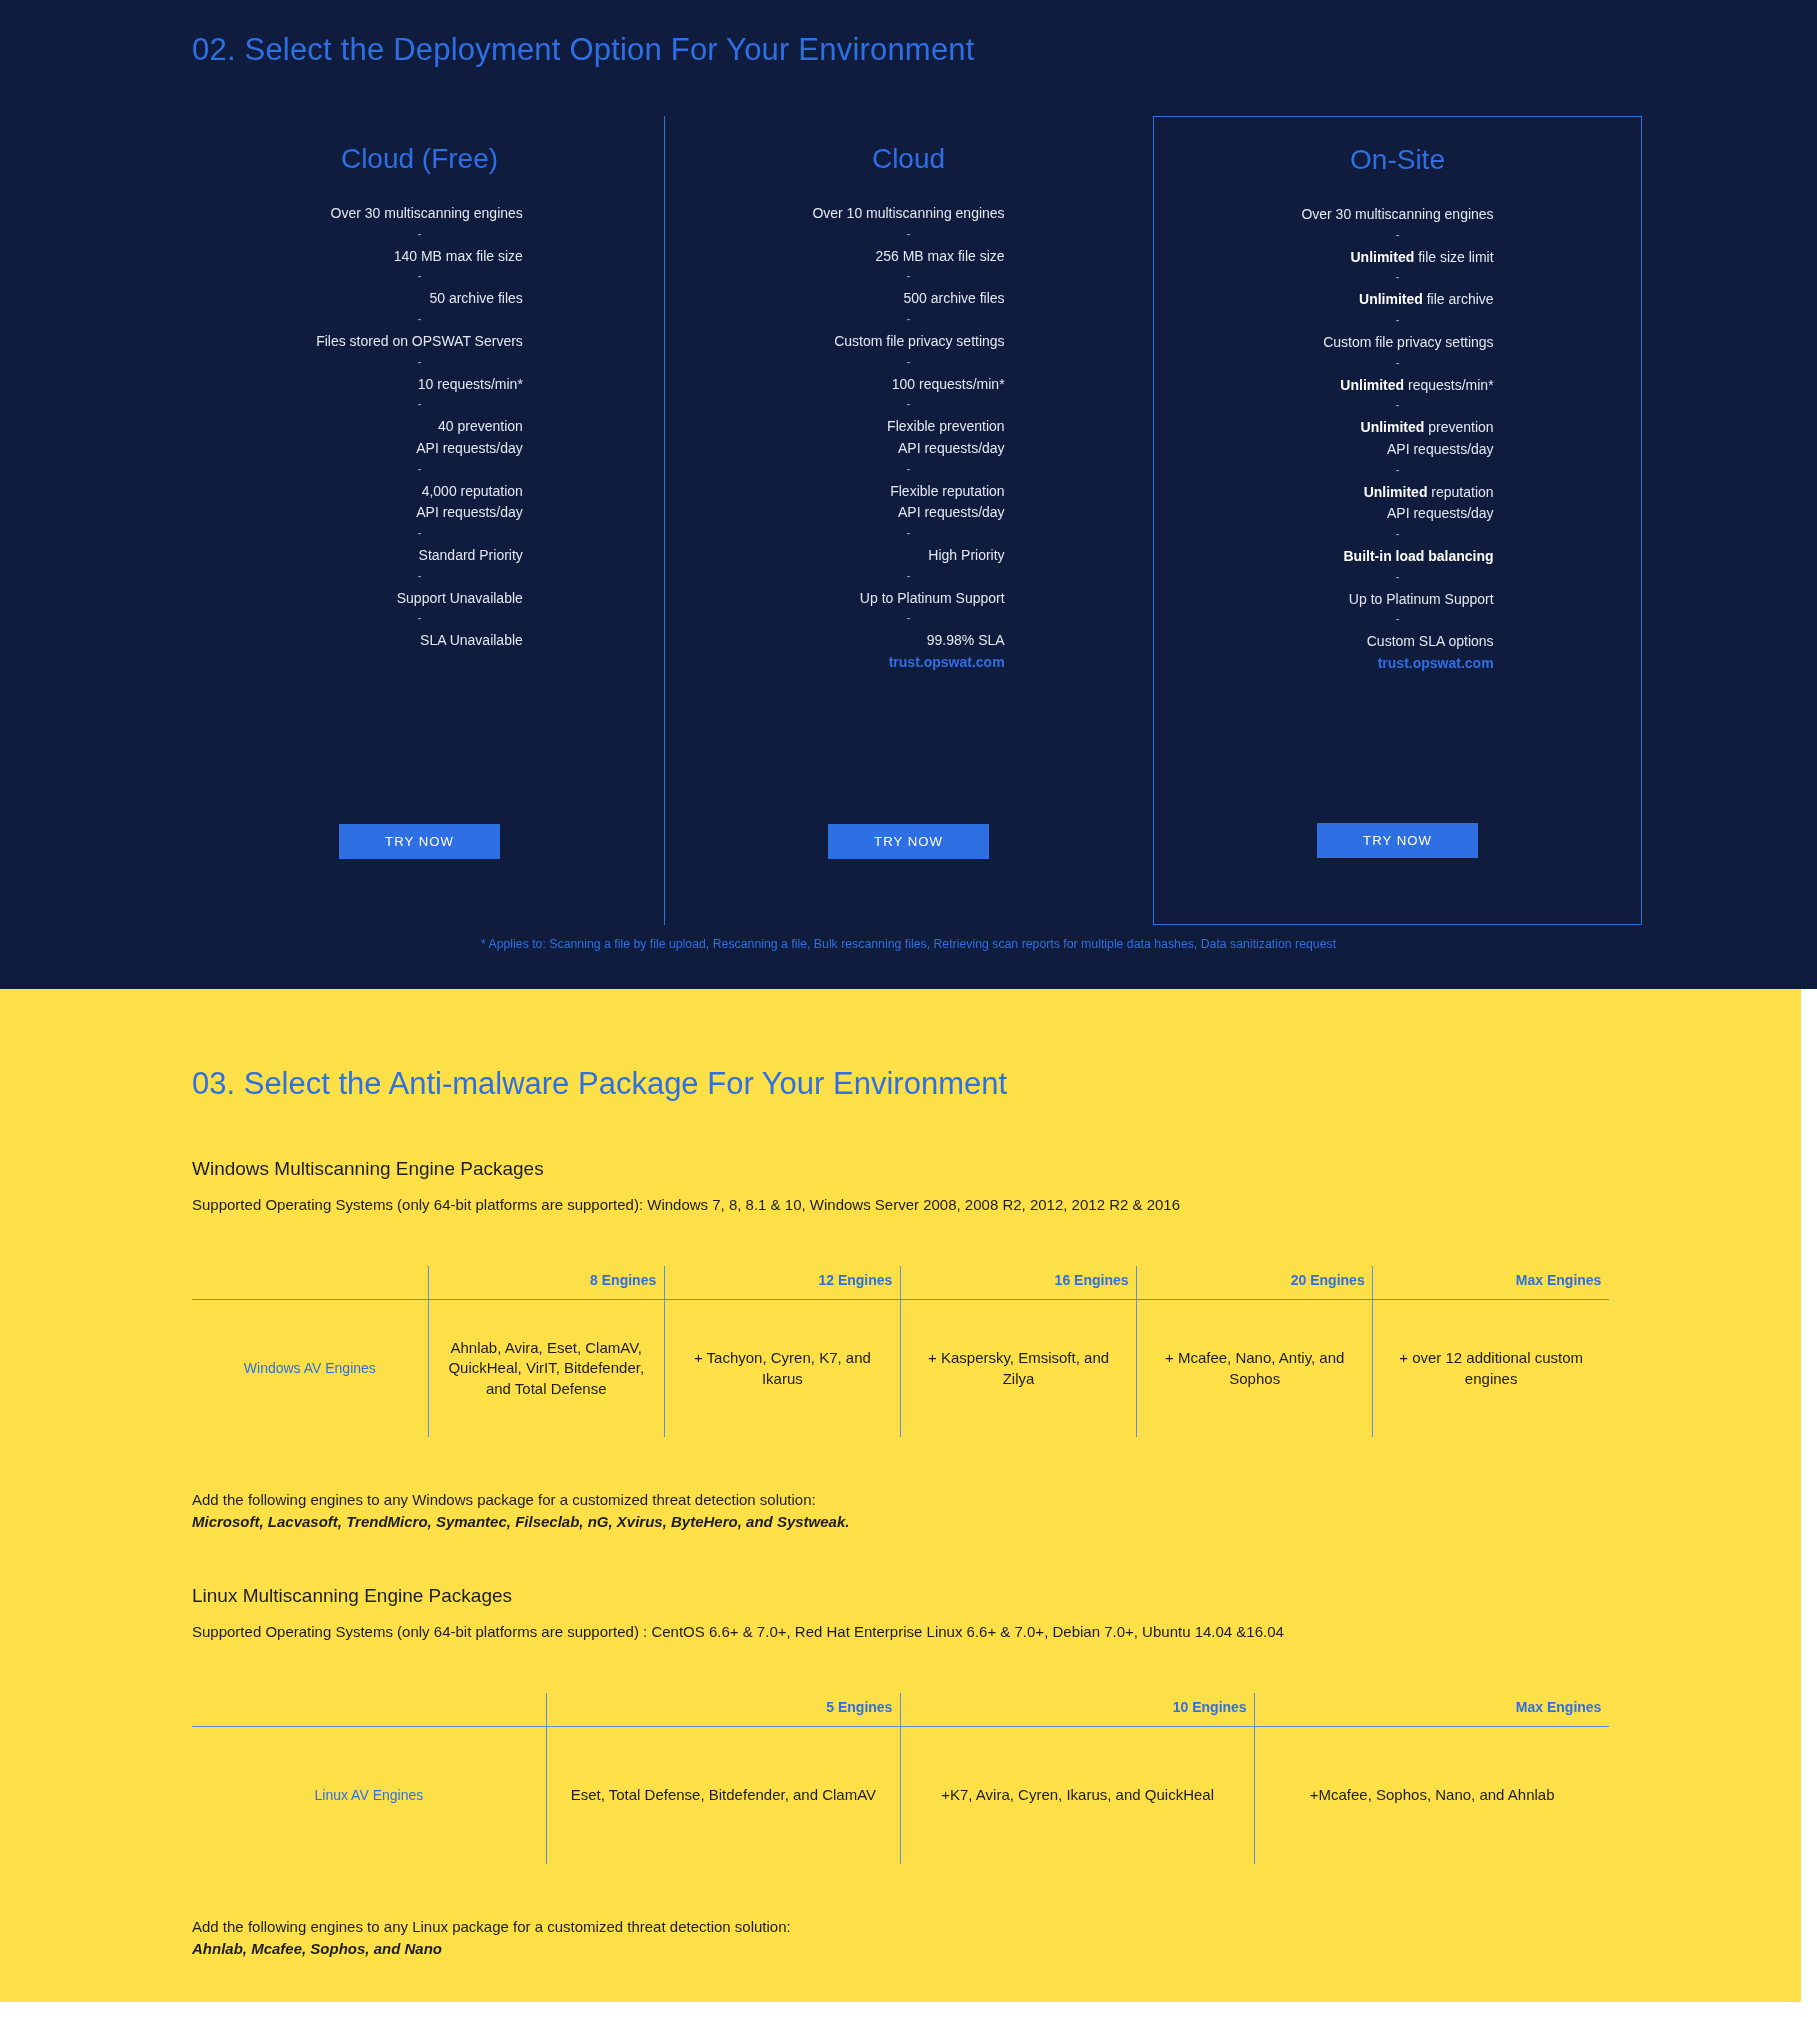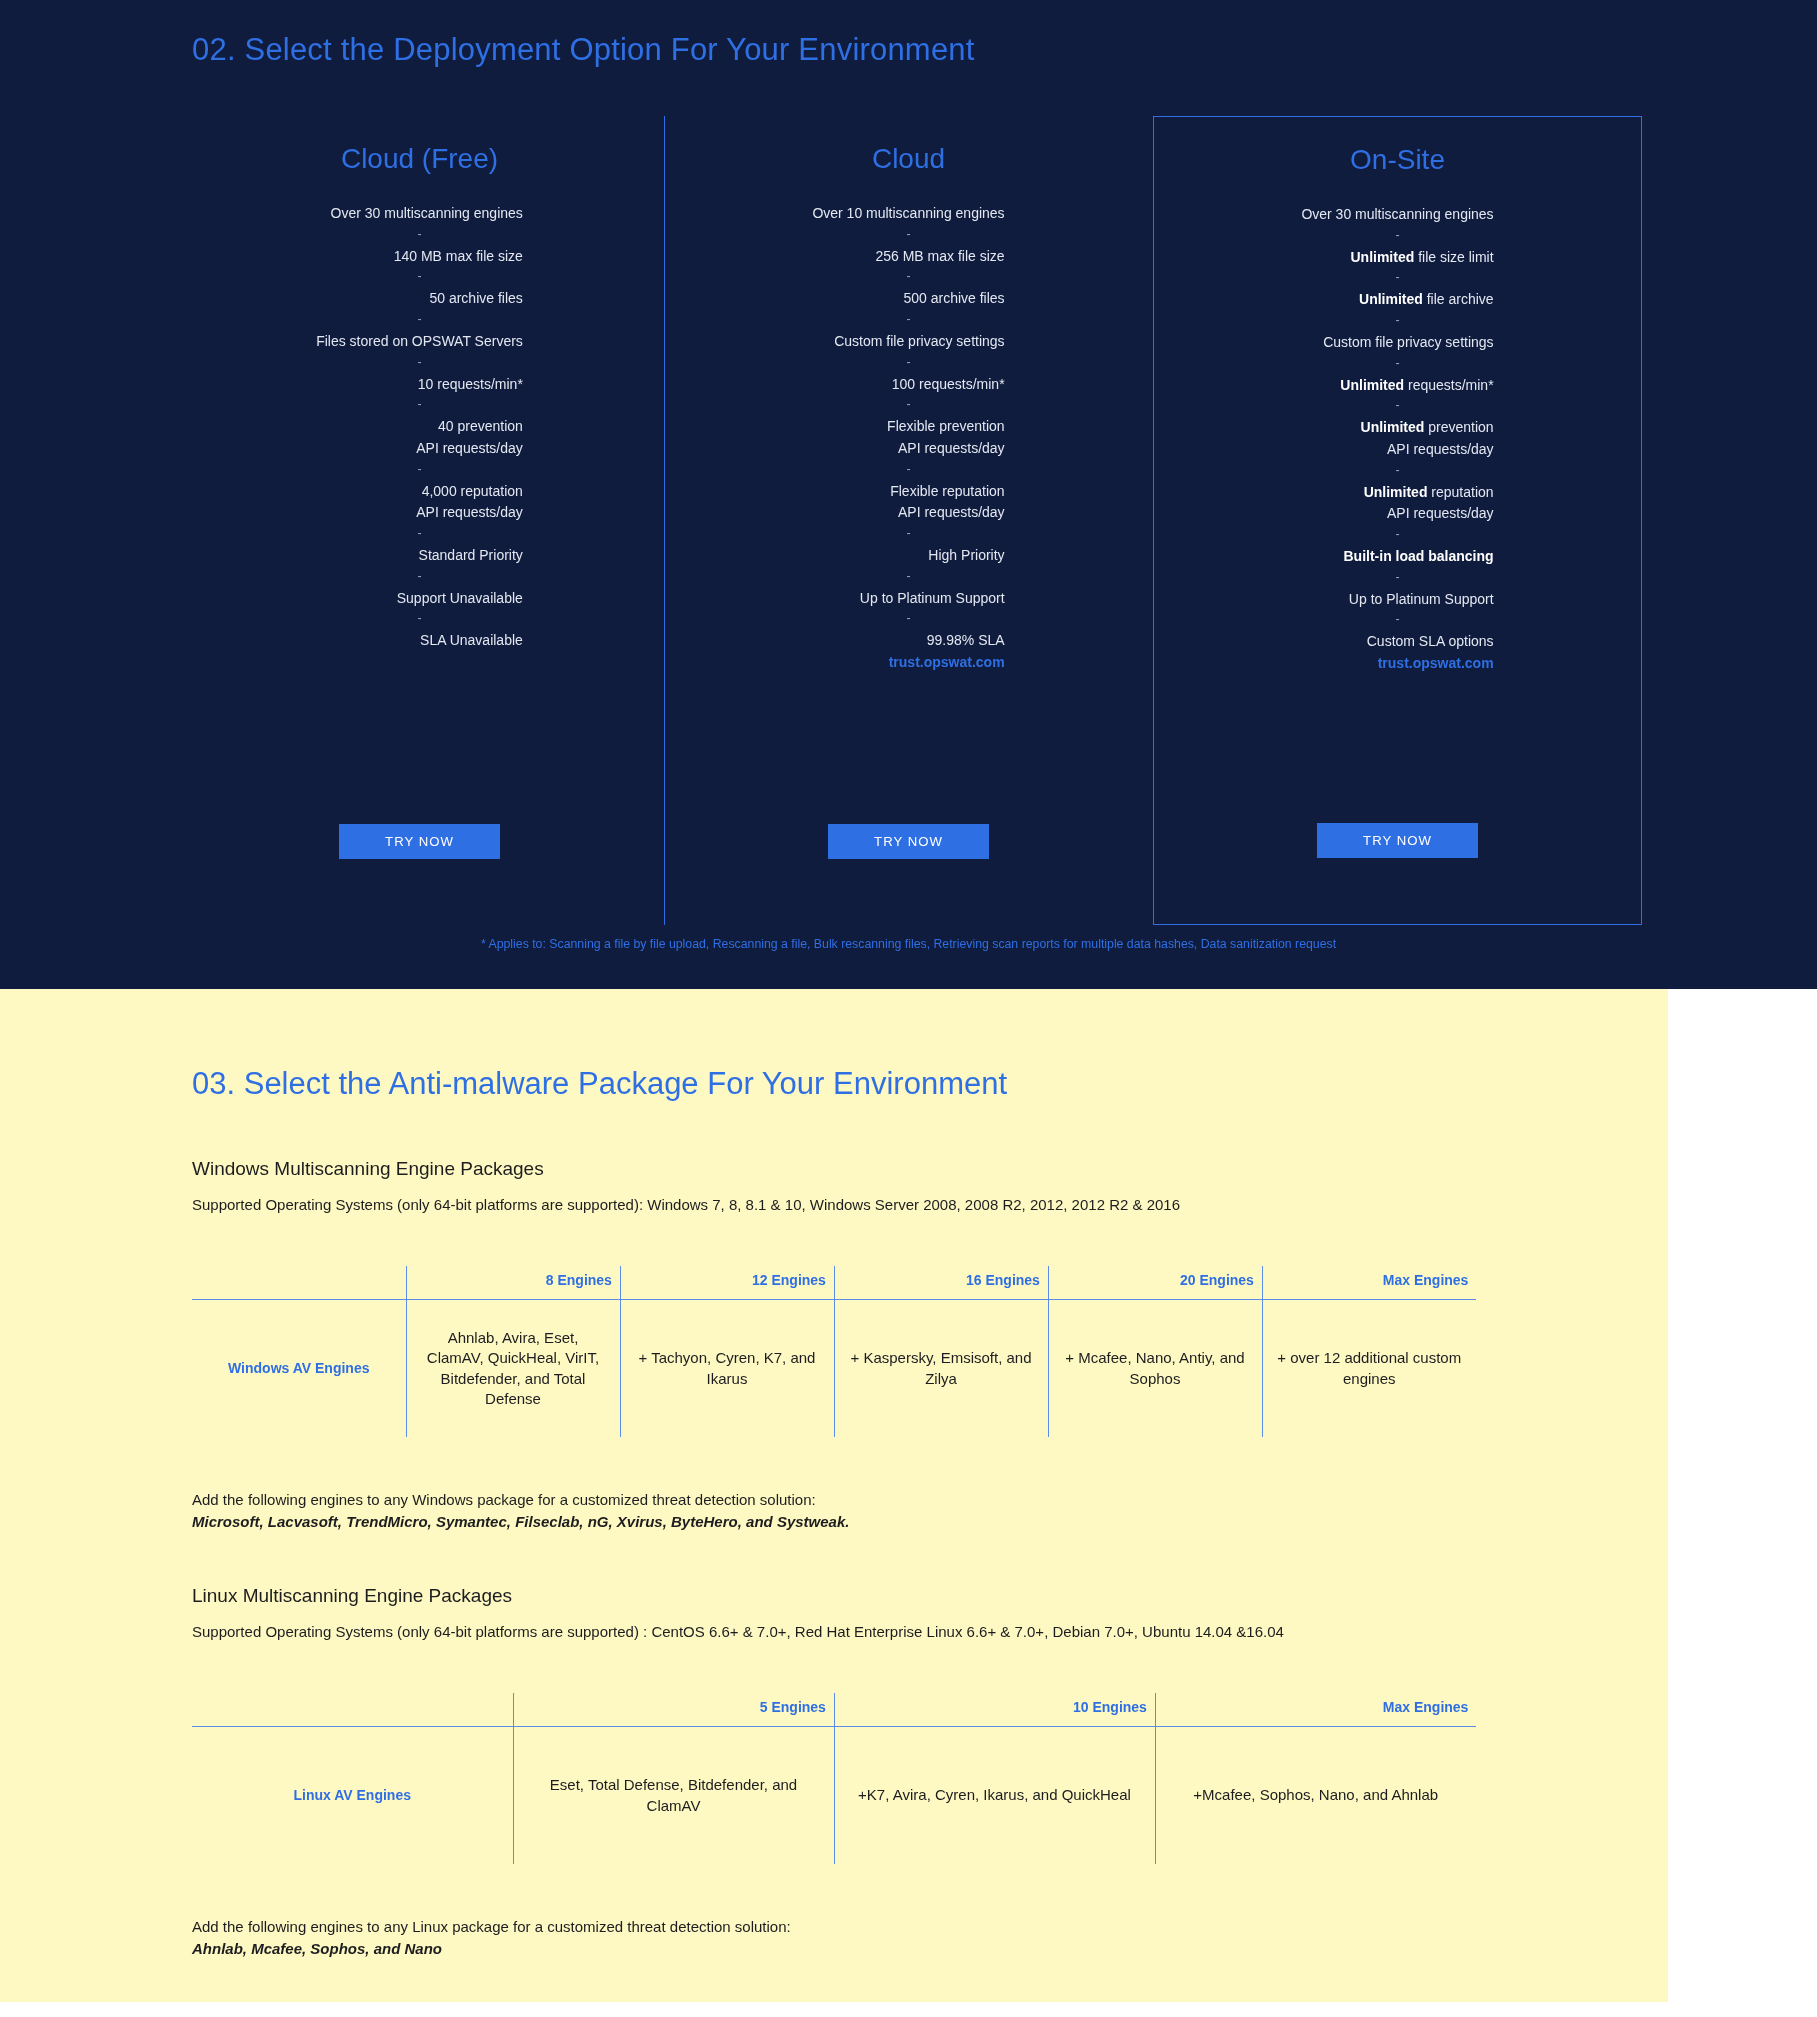--- a/index.html
+++ b/index.html
@@ -91,23 +91,23 @@
   .footnote {
     color: #2f6fe4;
     font-size: 12.3px;
     text-align: center;
     padding: 11.4px 0 0 0;
     width: 1817px;
   }
 
   
   .section-light {
-    background: #fef9c3;
+    background: #fde047;
     padding: 45px 0 43px 0;
-    width: 1668px;
+    width: 1801px;
   }
   .s3-heading {
     color: #2f6fe4;
     font-size: 31px;
     font-weight: 400;
     padding: 28px 0 0 192px;
     line-height: 1.4;
   }
   .block { padding: 0 192px; }
   .pkg-title {
@@ -148,21 +148,21 @@
     font-weight: 400;
     text-align: center;
     vertical-align: middle;
     padding: 24.6px 11.4px;
     border-left: 1.9px solid #5b8ce8;
     line-height: 1.35;
     height: 137px;
   }
   table.engines td.rowhead {
     color: #2f6fe4;
-    font-weight: 700;
+    font-weight: 400;
     font-size: 14px;
     border-left: none;
   }
   .addnote {
     margin-top: 52px;
     color: #1d1d1f;
     font-size: 15px;
     line-height: 1.45;
   }
   .addnote .b { font-weight: 700; font-style: italic; }

